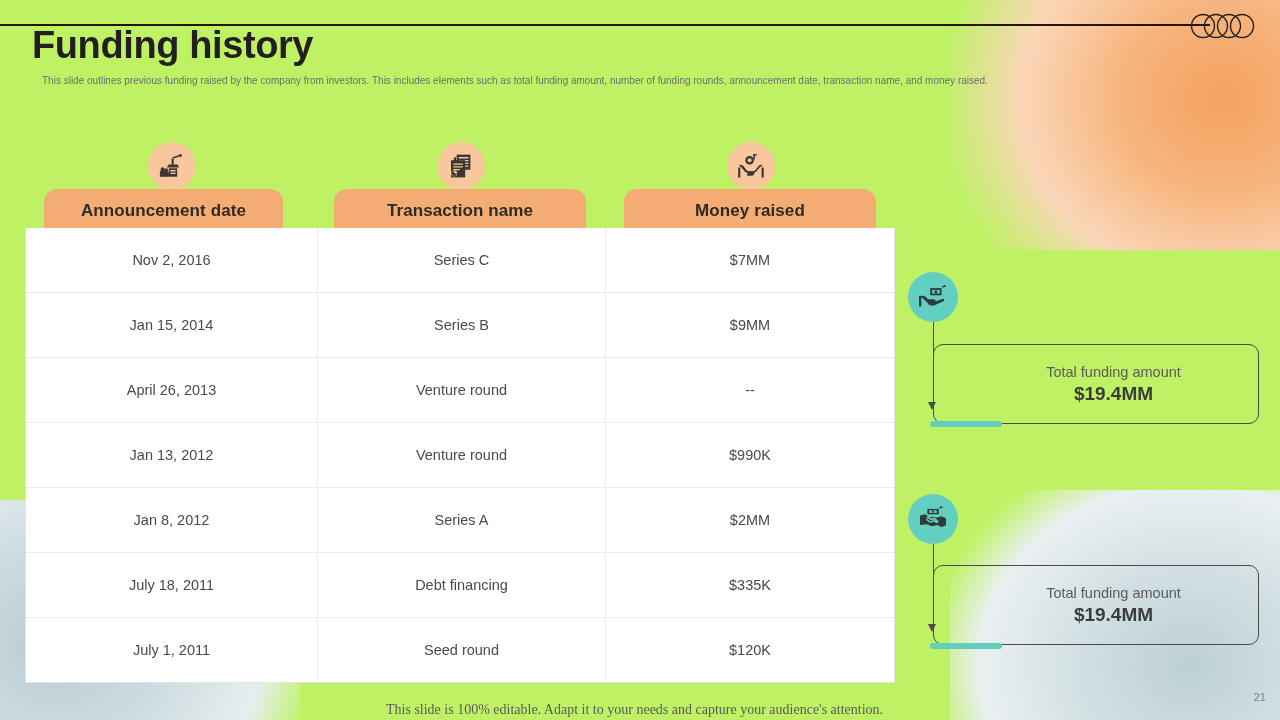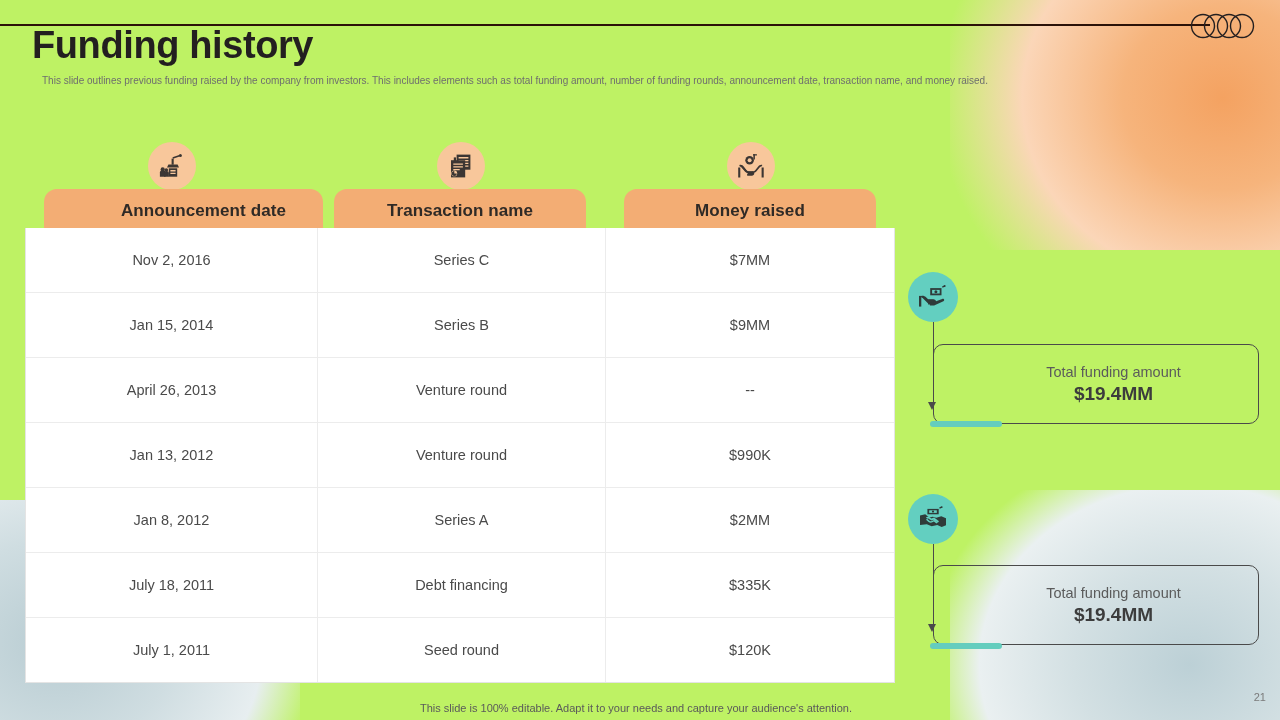--- a/index.html
+++ b/index.html
@@ -195,25 +195,26 @@
     width: 0;
     height: 0;
     border-left: 4.5px solid transparent;
     border-right: 4.5px solid transparent;
     border-top: 8px solid #4a4a4a;
   }
 
   
   .footer-note {
     position: absolute;
-    left: 420px;
+    left: 386px;
     top: 702px;
-    font-size: 11px;
+    font-size: 14px;
     color: #5a5a5a;
     white-space: nowrap;
+    font-family: Liberation Serif, serif;
   }
   .page-num {
     position: absolute;
     right: 14px;
     top: 691px;
     font-size: 11px;
     color: #7b7b7b;
   }
 </style>
 </head>
@@ -278,21 +279,21 @@
         <circle cx="11.6" cy="7.2" r="4.3"></circle>
         <circle cx="11.6" cy="7.2" r="2" fill="#f8c79b"></circle>
         <path d="M1.6 12.3c1.5-.7 2.8.2 3.7 1.3l3.3 3.9c.6.7 1.4 1.1 2.3 1.1h3.4c.8 0 1.4.6 1.4 1.3s-.6 1.3-1.4 1.3h-4"></path>
         <path d="M1.4 12.1c1.7-.8 3.2.3 4.2 1.5l3.2 3.8c.4.5 1 .8 1.7.8h3.4c1.3 0 2.4 1 2.4 2.2s-1.1 2.3-2.4 2.3H9.2l-.1-1.6h4.2c.4 0 .8-.3.8-.7s-.4-.6-.8-.6h-3.4c-1.2 0-2.3-.5-3-1.4l-3.3-3.9c-.7-.8-1.3-1.2-1.9-1z"></path>
         <path d="M24.4 12.1c-1.7-.8-3.2.3-4.2 1.5l-3.2 3.8c-.4.5-1 .8-1.7.8h-1.1v1.7h1.1c1.2 0 2.3-.5 3-1.4l3.3-3.9c.7-.8 1.3-1.2 1.9-1z"></path>
         <path d="M.2 14.4h2.1v10H.2zm23.4 0h2.1v10h-2.1z"></path>
       </g>
     </svg>
   </div>
 
-  <div class="head-tab" style="left:44px;  top:189px; width:239px;padding-left:40px;">
+  <div class="head-tab" style="left:44px;  top:189px; width:239px;">
     <span>Announcement date</span>
   </div>
   <div class="head-tab" style="left:334px; top:189px; width:252px;">
     <span>Transaction name</span>
   </div>
   <div class="head-tab" style="left:624px; top:189px; width:252px;">
     <span>Money raised</span>
   </div>
 
   <div class="table">

